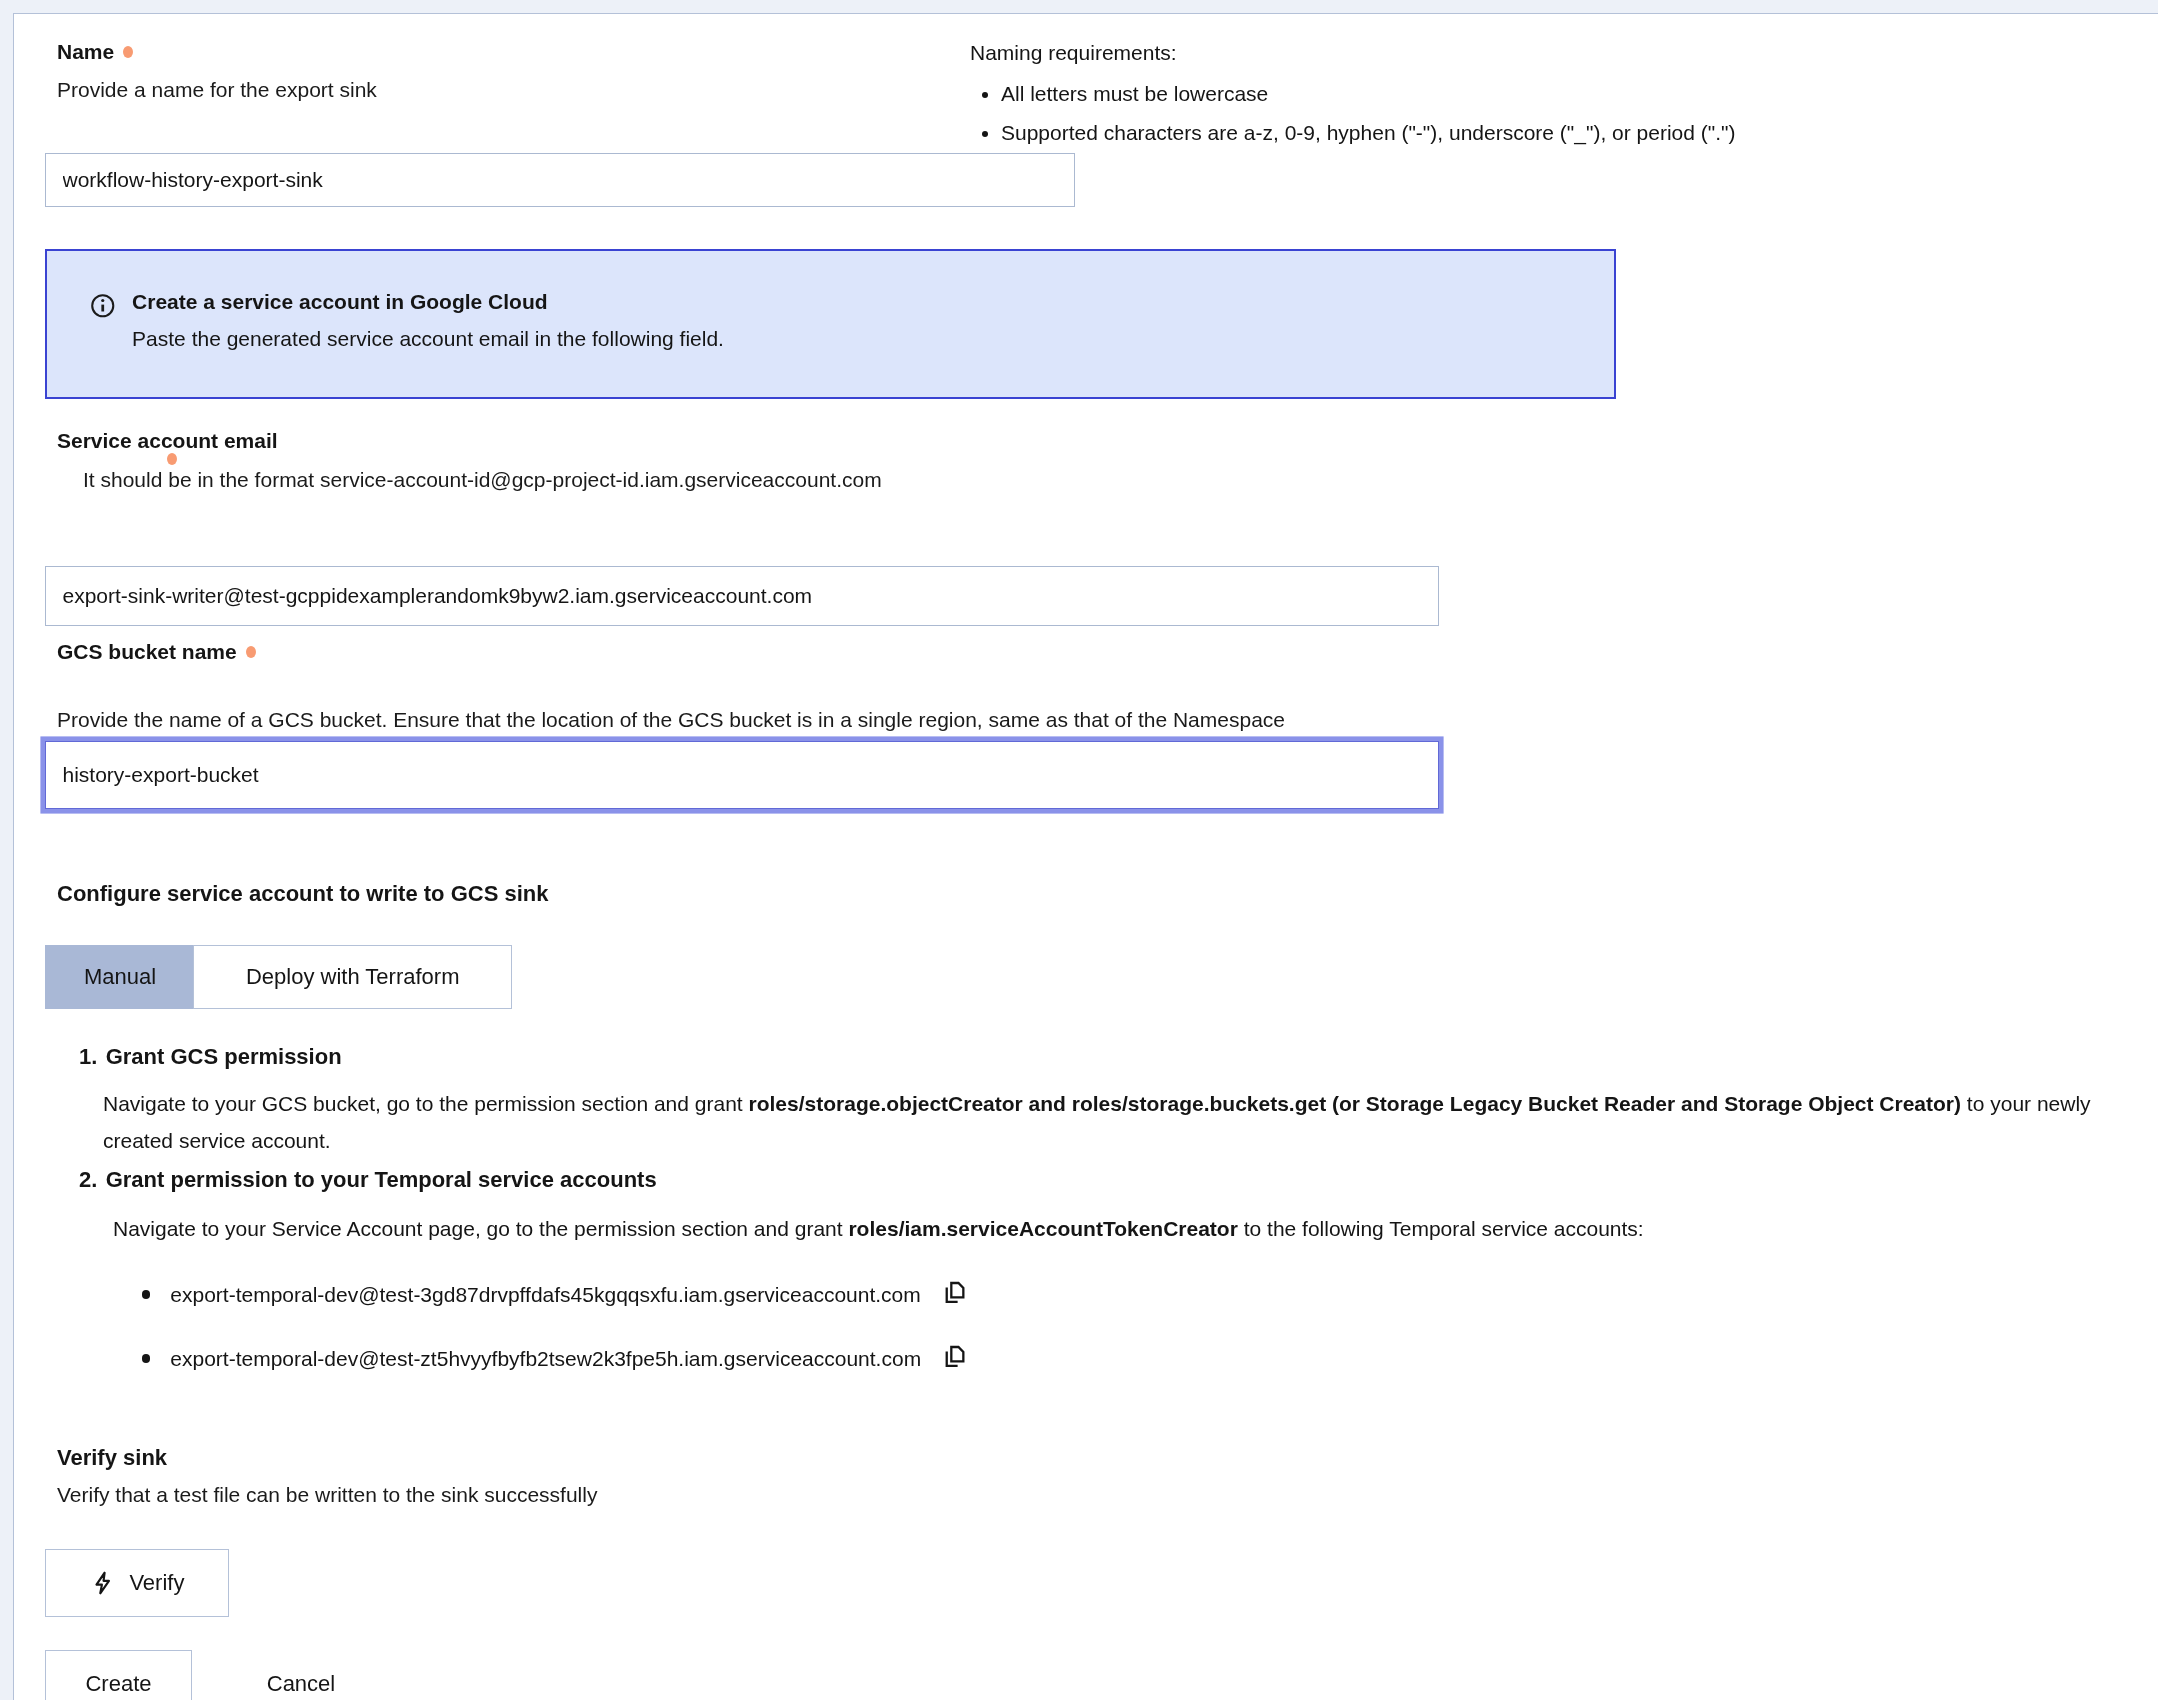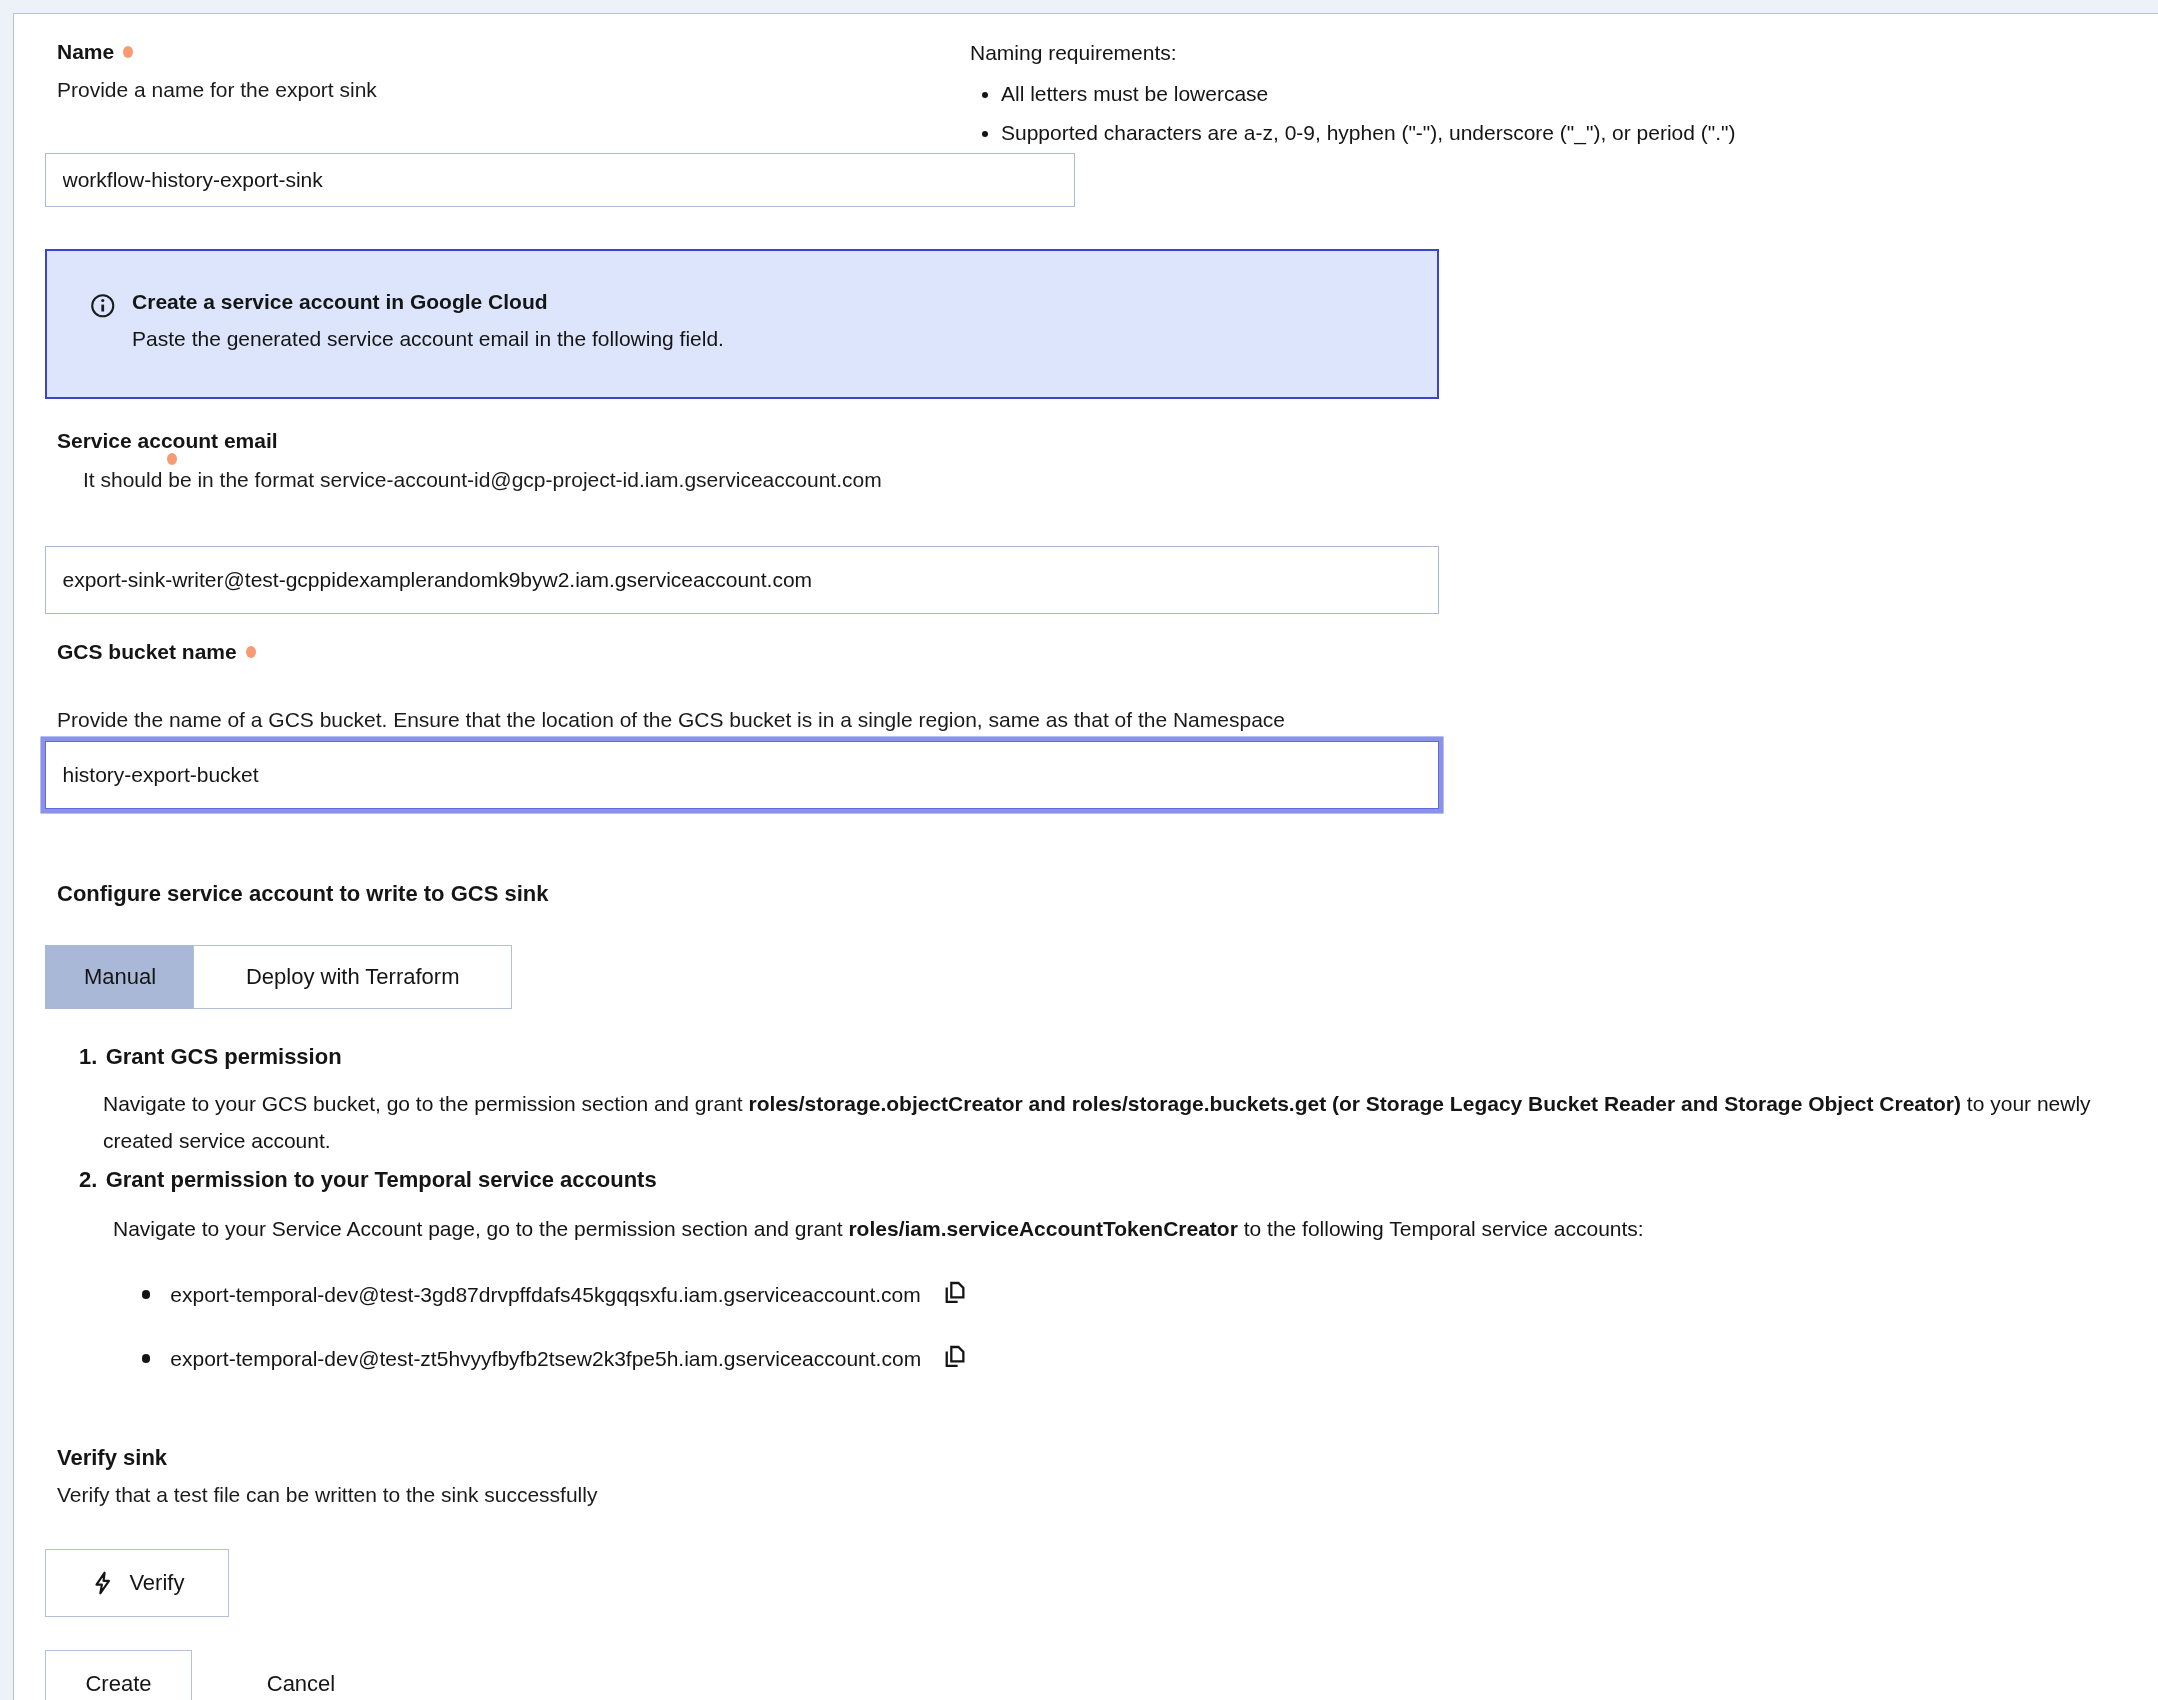--- a/index.html
+++ b/index.html
@@ -98,40 +98,40 @@
   <input class="abs text-input" style="left: 31px; top: 139px; width: 1030px; height: 54px;" value="workflow-history-export-sink">
 
   <div class="abs" style="left:956px;top:27px;width:1139px;">
     <div class="nreq-title">Naming requirements:</div>
     <ul class="nreq-list">
       <li>All letters must be lowercase</li>
       <li>Supported characters are a-z, 0-9, hyphen ("-"), underscore ("_"), or period (".")</li>
     </ul>
   </div>
 
-  <div class="abs info-box" style="left:31px;top:235px;width:1394px;height:150px;">
+  <div class="abs info-box" style="left:31px;top:235px;width:1571px;height:150px;">
     <span style="margin-top:3.7px;">
       <svg width="27.5" height="27.5" viewBox="0 0 24 24" fill="none" stroke="#1b1b1b" stroke-width="1.8">
         <circle cx="12" cy="12" r="9.2"></circle>
         <line x1="12" y1="11" x2="12" y2="17" stroke-width="2.4"></line>
         <circle cx="12" cy="7.4" r="1.4" fill="#1b1b1b" stroke="none"></circle>
       </svg>
     </span>
     <div>
       <div class="info-title">Create a service account in Google Cloud</div>
       <div class="info-body">Paste the generated service account email in the following field.</div>
     </div>
   </div>
 
   <div class="abs lbl" style="left:43px;top:415px;flex-direction:column;">
     <span>Service account email</span>
     <span class="req-dot"></span>
   </div>
   <div class="abs desc" style="left:43px;top:454px;margin-left:26px;">It should be in the format service-account-id@gcp-project-id.iam.gserviceaccount.com</div>
-  <input class="abs text-input" style="left: 31px; top: 532px; width: 1394px; height: 68px;" value="export-sink-writer@test-gcppidexamplerandomk9byw2.iam.gserviceaccount.com">
+  <input class="abs text-input" style="left: 31px; top: 552px; width: 1394px; height: 60px;" value="export-sink-writer@test-gcppidexamplerandomk9byw2.iam.gserviceaccount.com">
 
   <div class="abs lbl" style="left:43px;top:626px;">
     <span>GCS bucket name</span>
     <span class="req-dot"></span>
   </div>
   <div class="abs desc" style="left:43px;top:665px;margin-top:29px;">Provide the name of a GCS bucket. Ensure that the location of the GCS bucket is in a single region, same as that of the Namespace</div>
   <input class="abs text-input focused" style="left: 31px; top: 727px; width: 1394px; height: 68px;" value="history-export-bucket">
 
   <div class="abs lbl" style="left:43px;top:867px;font-size:22px;">Configure service account to write to GCS sink</div>
 

